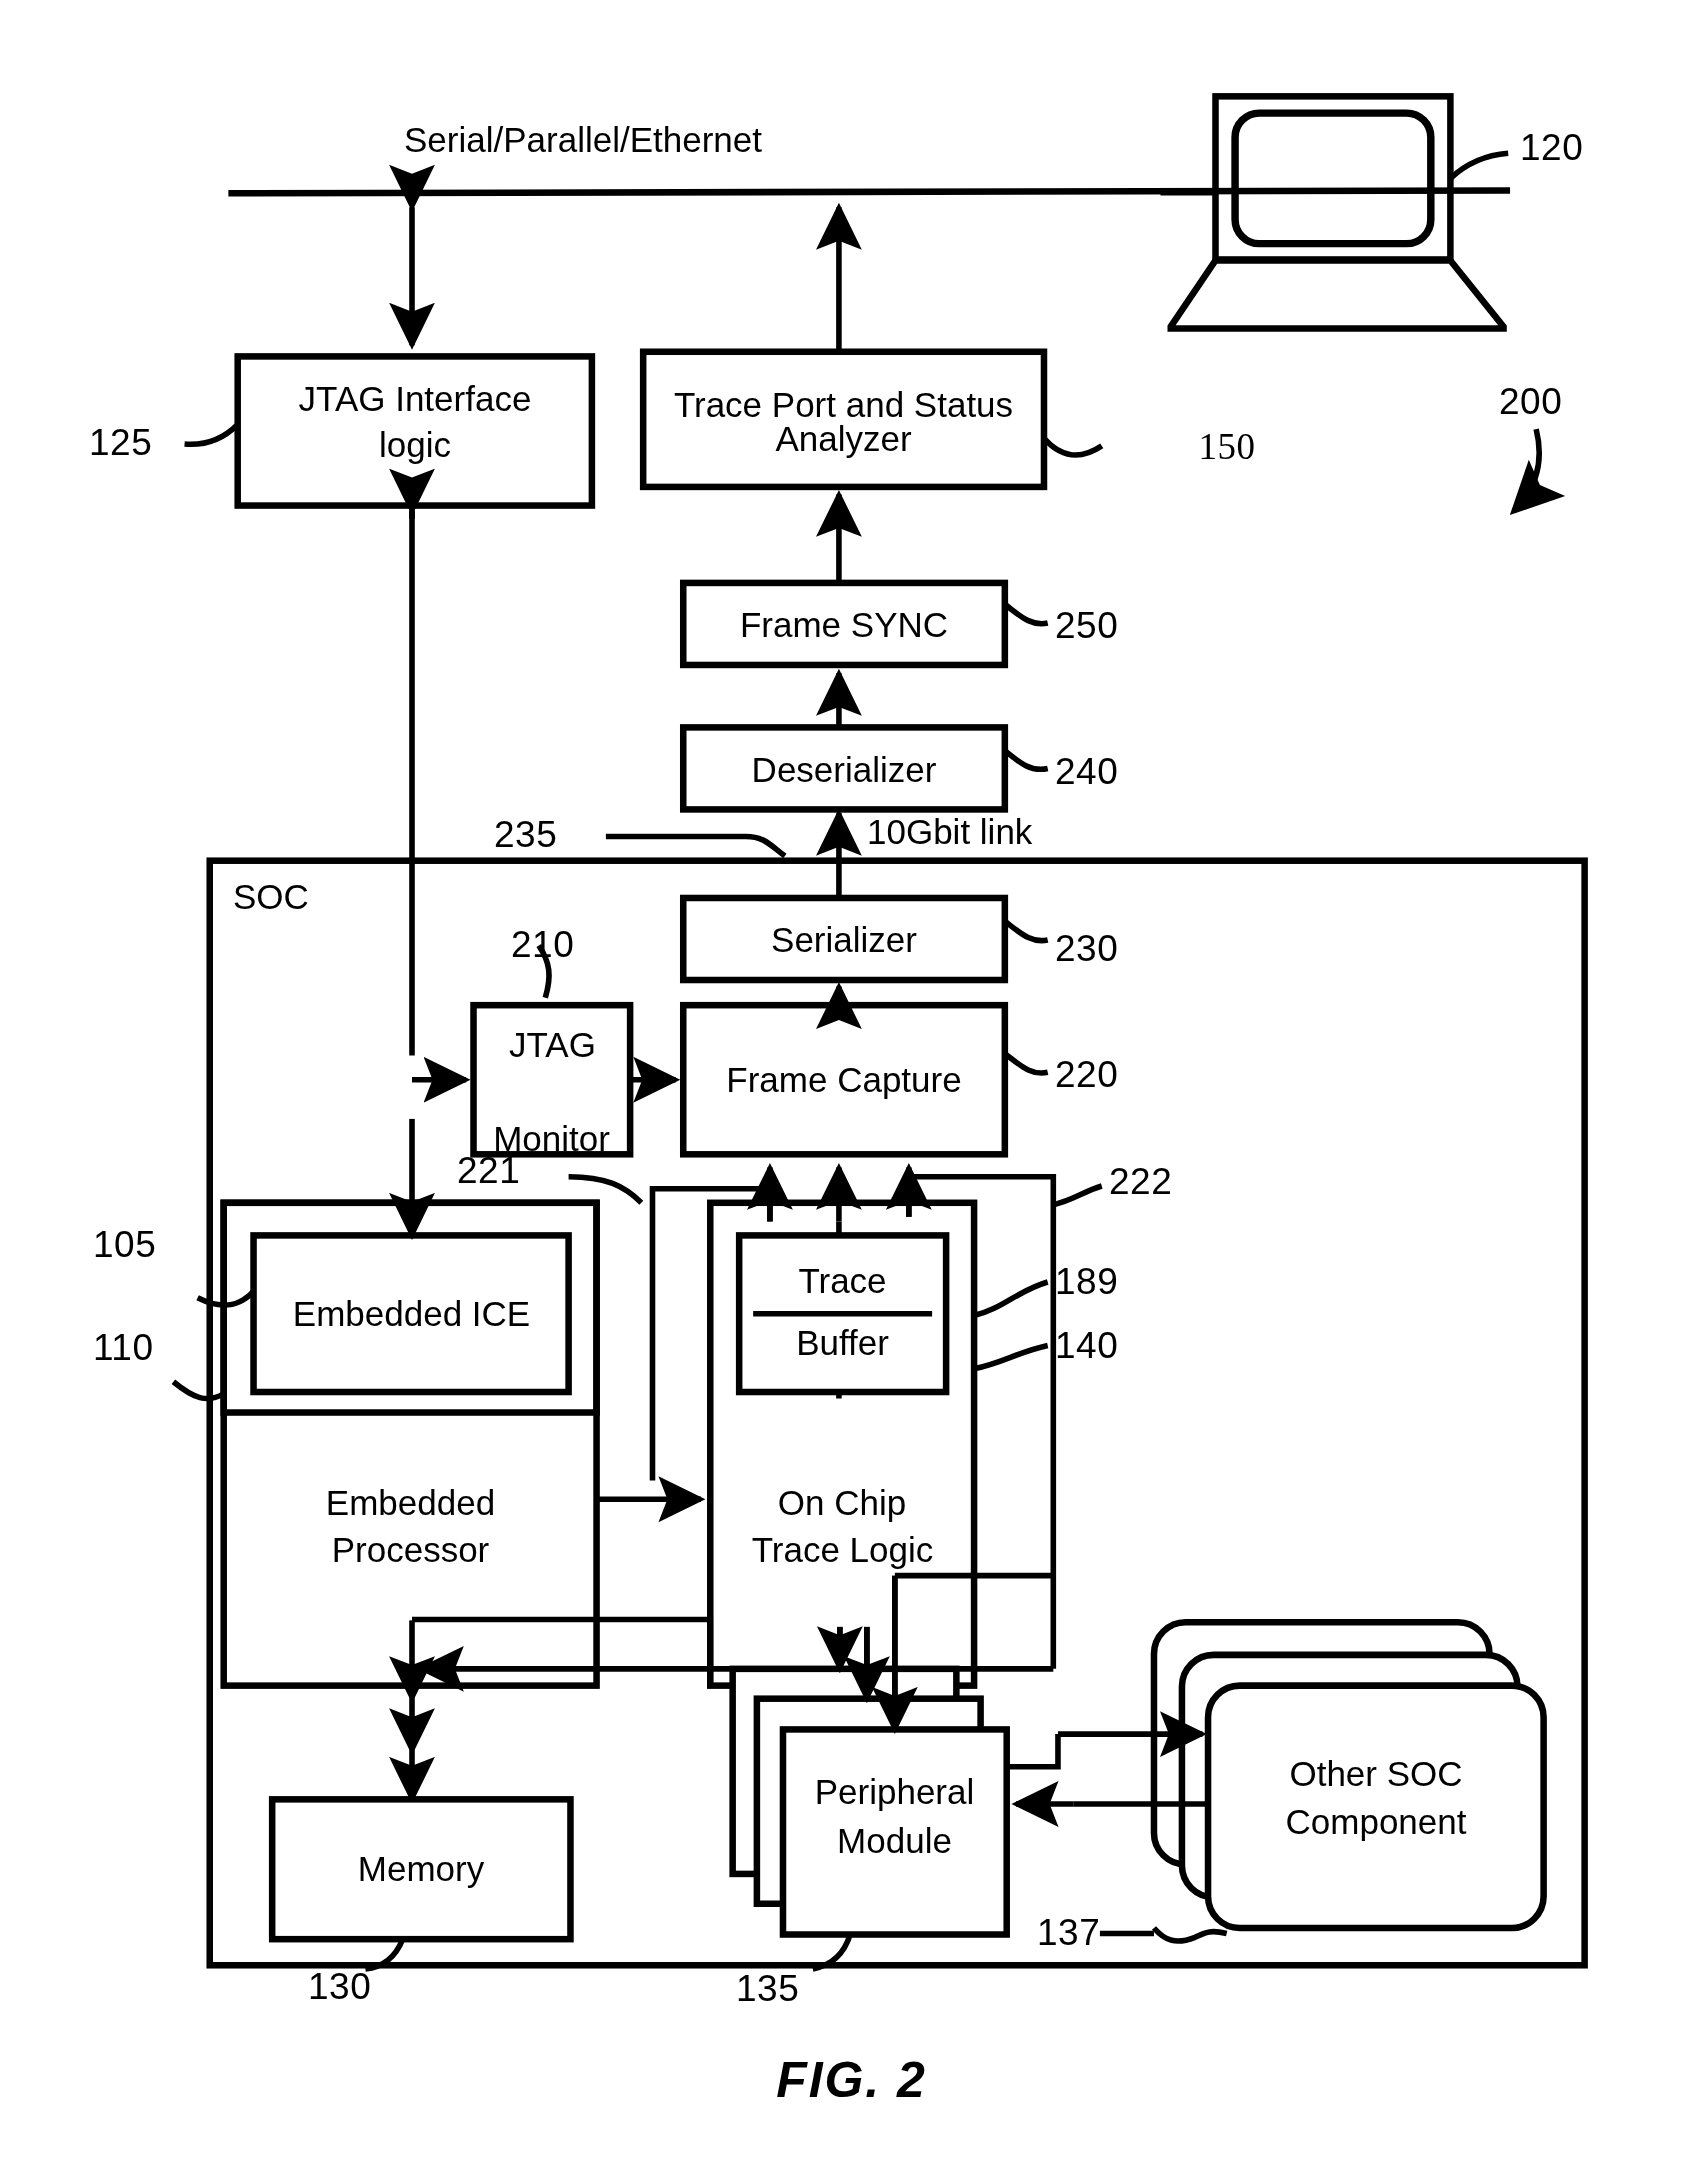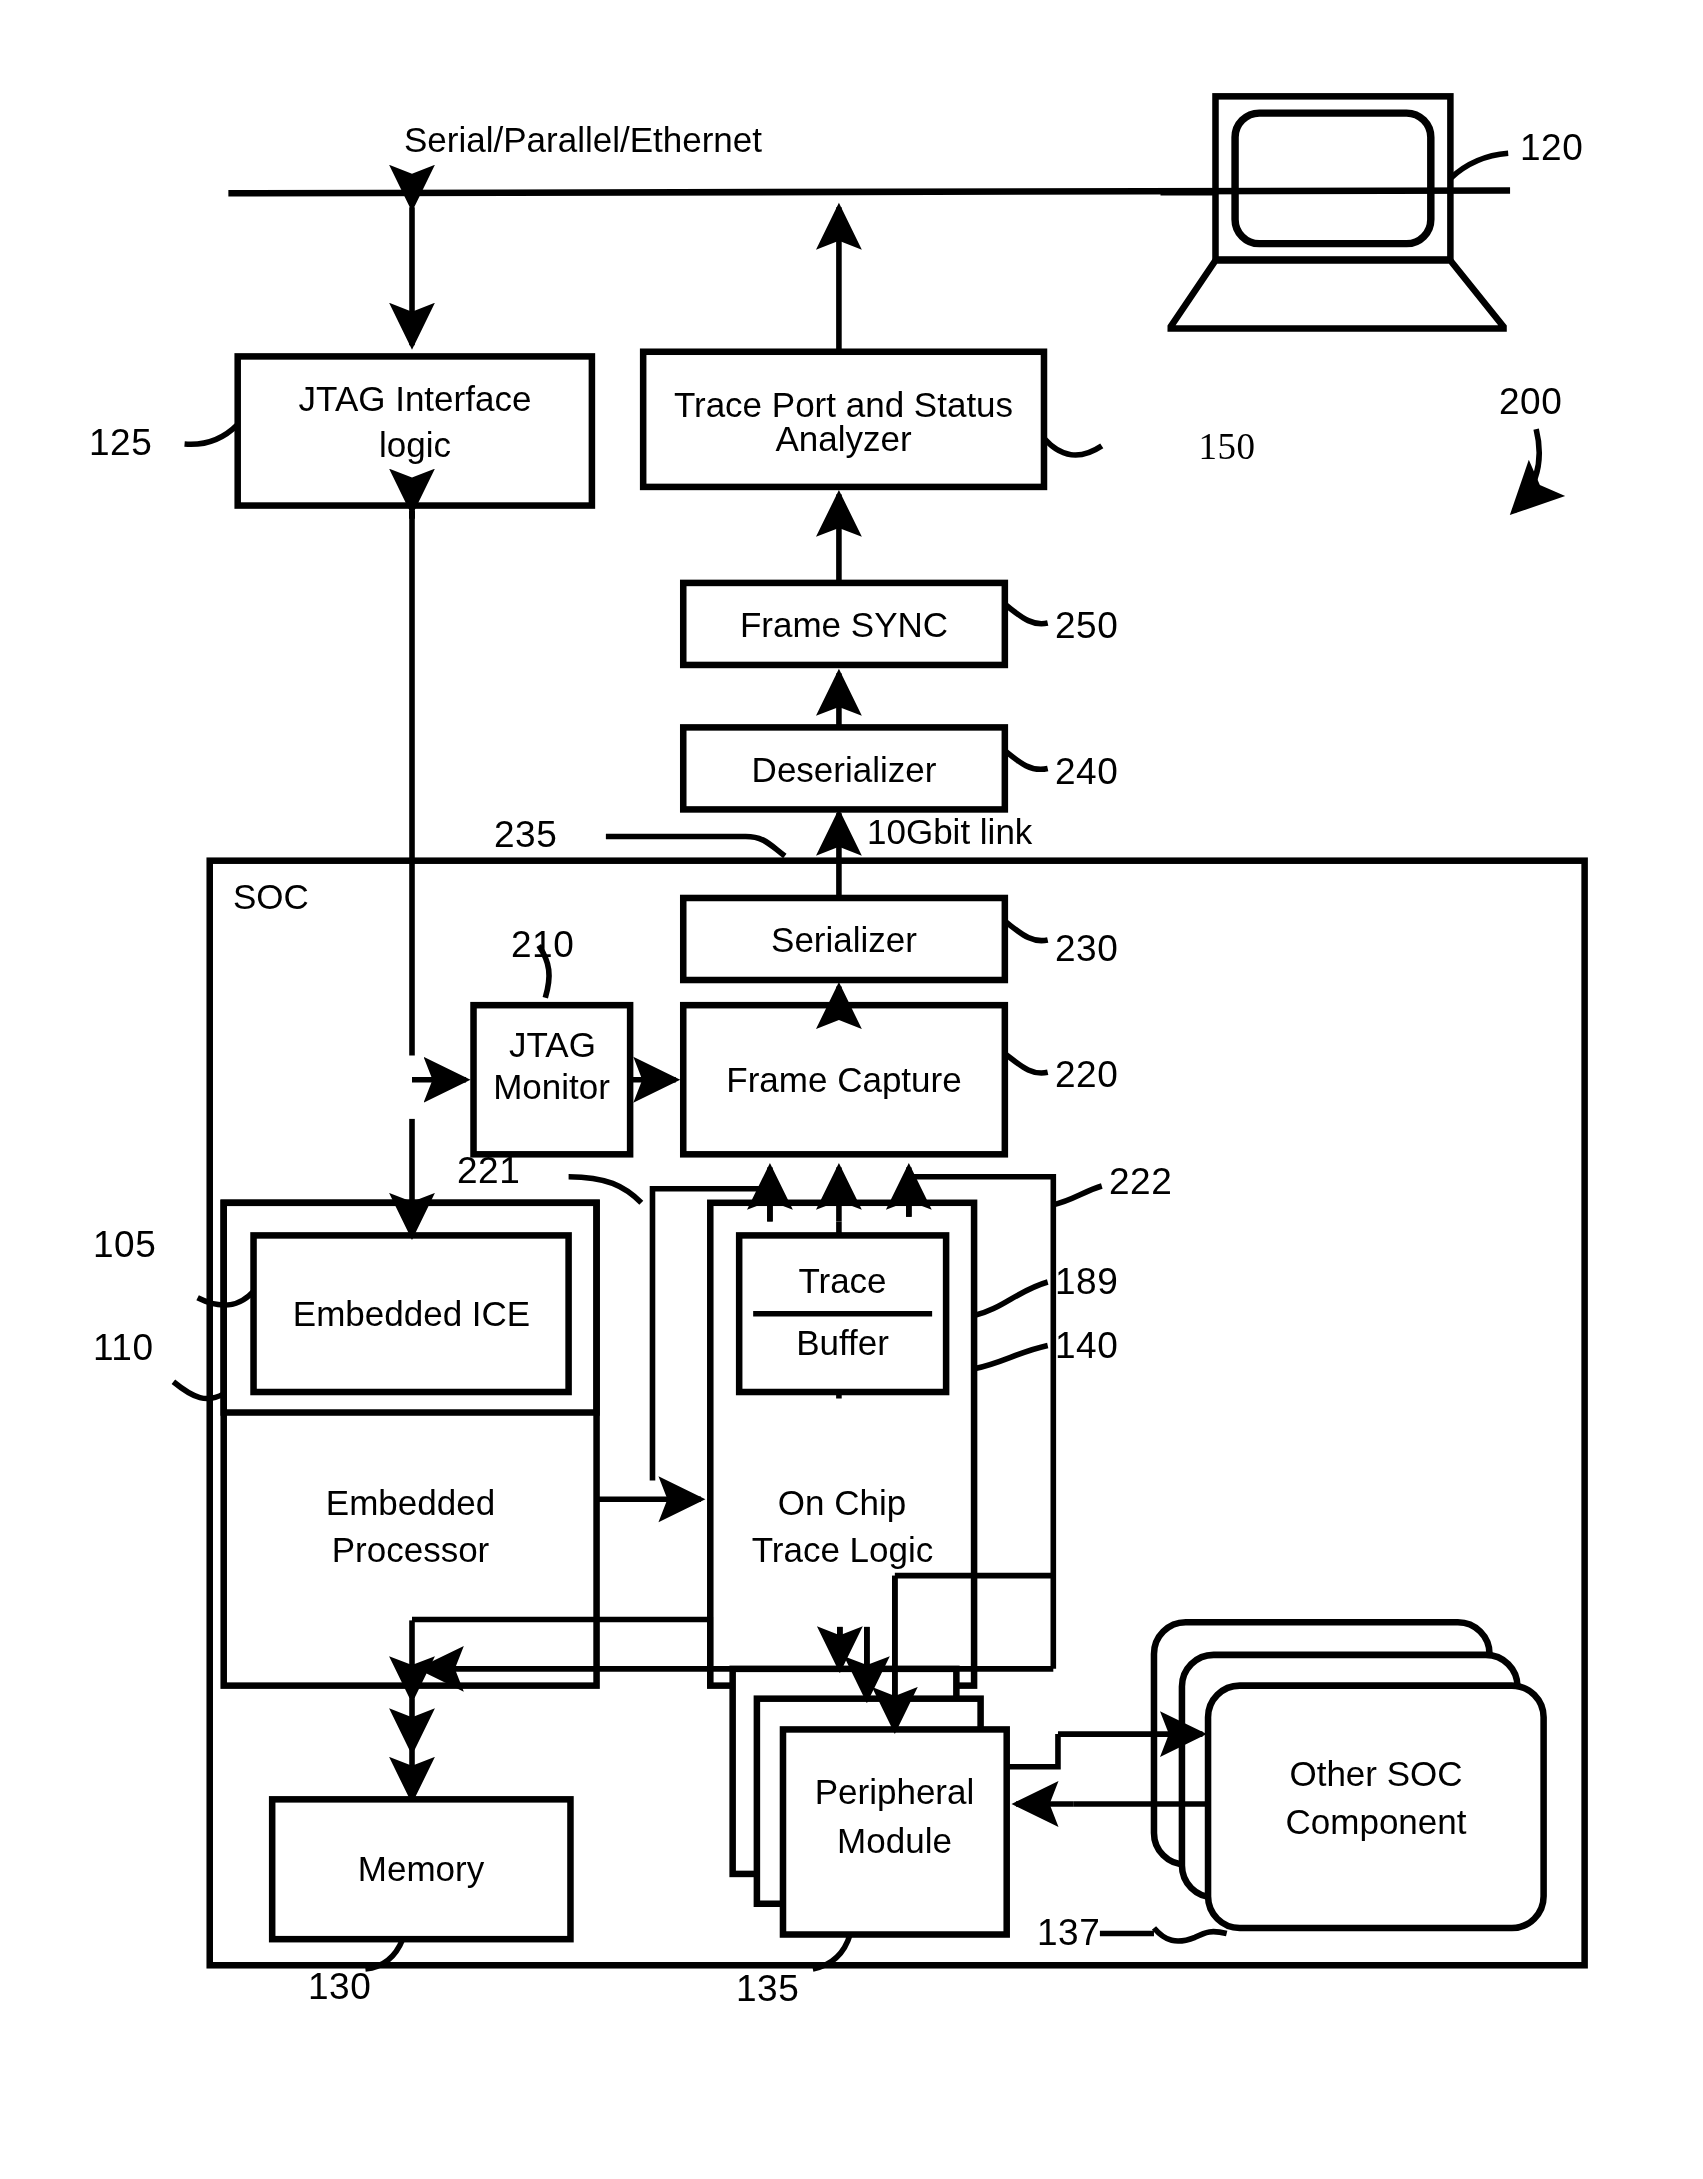--- a/index.html
+++ b/index.html
@@ -332,21 +332,21 @@
   <div class="lbl bus-label" style="left:867px; top:811px; width:261px; text-align:left;">10Gbit link</div>
 
   <div class="lbl soc-tag" style="left:233px; top:876px; width:131px; text-align:left;">SOC</div>
 
   <div class="lbl box-label" style="left:683px; top:919px; width:322px;">Serializer</div>
   <div class="lbl ref" style="left:1055px; top:921px; width:112px; text-align:left;margin-top:6px;">230</div>
 
   <div class="lbl ref" style="left:511px; top:923px; width:112px; text-align:left;">210</div>
 
   <div class="lbl box-label" style="left:474px; top:1024px; width:157px;">JTAG</div>
-  <div class="lbl box-label" style="left:464px; top:1066px; width:175px;">Monitor</div>
+  <div class="lbl box-label" style="left:464px; top:1118px; width:175px;">Monitor</div>
 
   <div class="lbl box-label" style="left:683px; top:1059px; width:322px;">Frame Capture</div>
   <div class="lbl ref" style="left:1055px; top:1053px; width:112px; text-align:left;">220</div>
 
   <div class="lbl ref" style="left:457px; top:1149px; width:112px; text-align:left;">221</div>
   <div class="lbl ref" style="left:1109px; top:1160px; width:112px; text-align:left;">222</div>
 
   <div class="lbl ref" style="left:93px; top:1223px; width:112px; text-align:left;">105</div>
   <div class="lbl ref" style="left:93px; top:1326px; width:112px; text-align:left;">110</div>
 
@@ -368,15 +368,16 @@
   <div class="lbl ref" style="left:308px; top:1965px; width:112px; text-align:left;">130</div>
 
   <div class="lbl box-label" style="left:781px; top:1771px; width:227px;">Peripheral</div>
   <div class="lbl box-label" style="left:781px; top:1820px; width:227px;">Module</div>
   <div class="lbl ref" style="left:736px; top:1967px; width:112px; text-align:left;">135</div>
 
   <div class="lbl box-label" style="left:1208px; top:1753px; width:336px;">Other SOC</div>
   <div class="lbl box-label" style="left:1208px; top:1801px; width:336px;">Component</div>
   <div class="lbl ref" style="left:1037px; top:1911px; width:112px; text-align:left;">137</div>
 
+  <div class="lbl fig" style="left:665px; top:2051px; width:373px;">FIG. 2</div>
 
 </div>
 
 
 </body></html>

